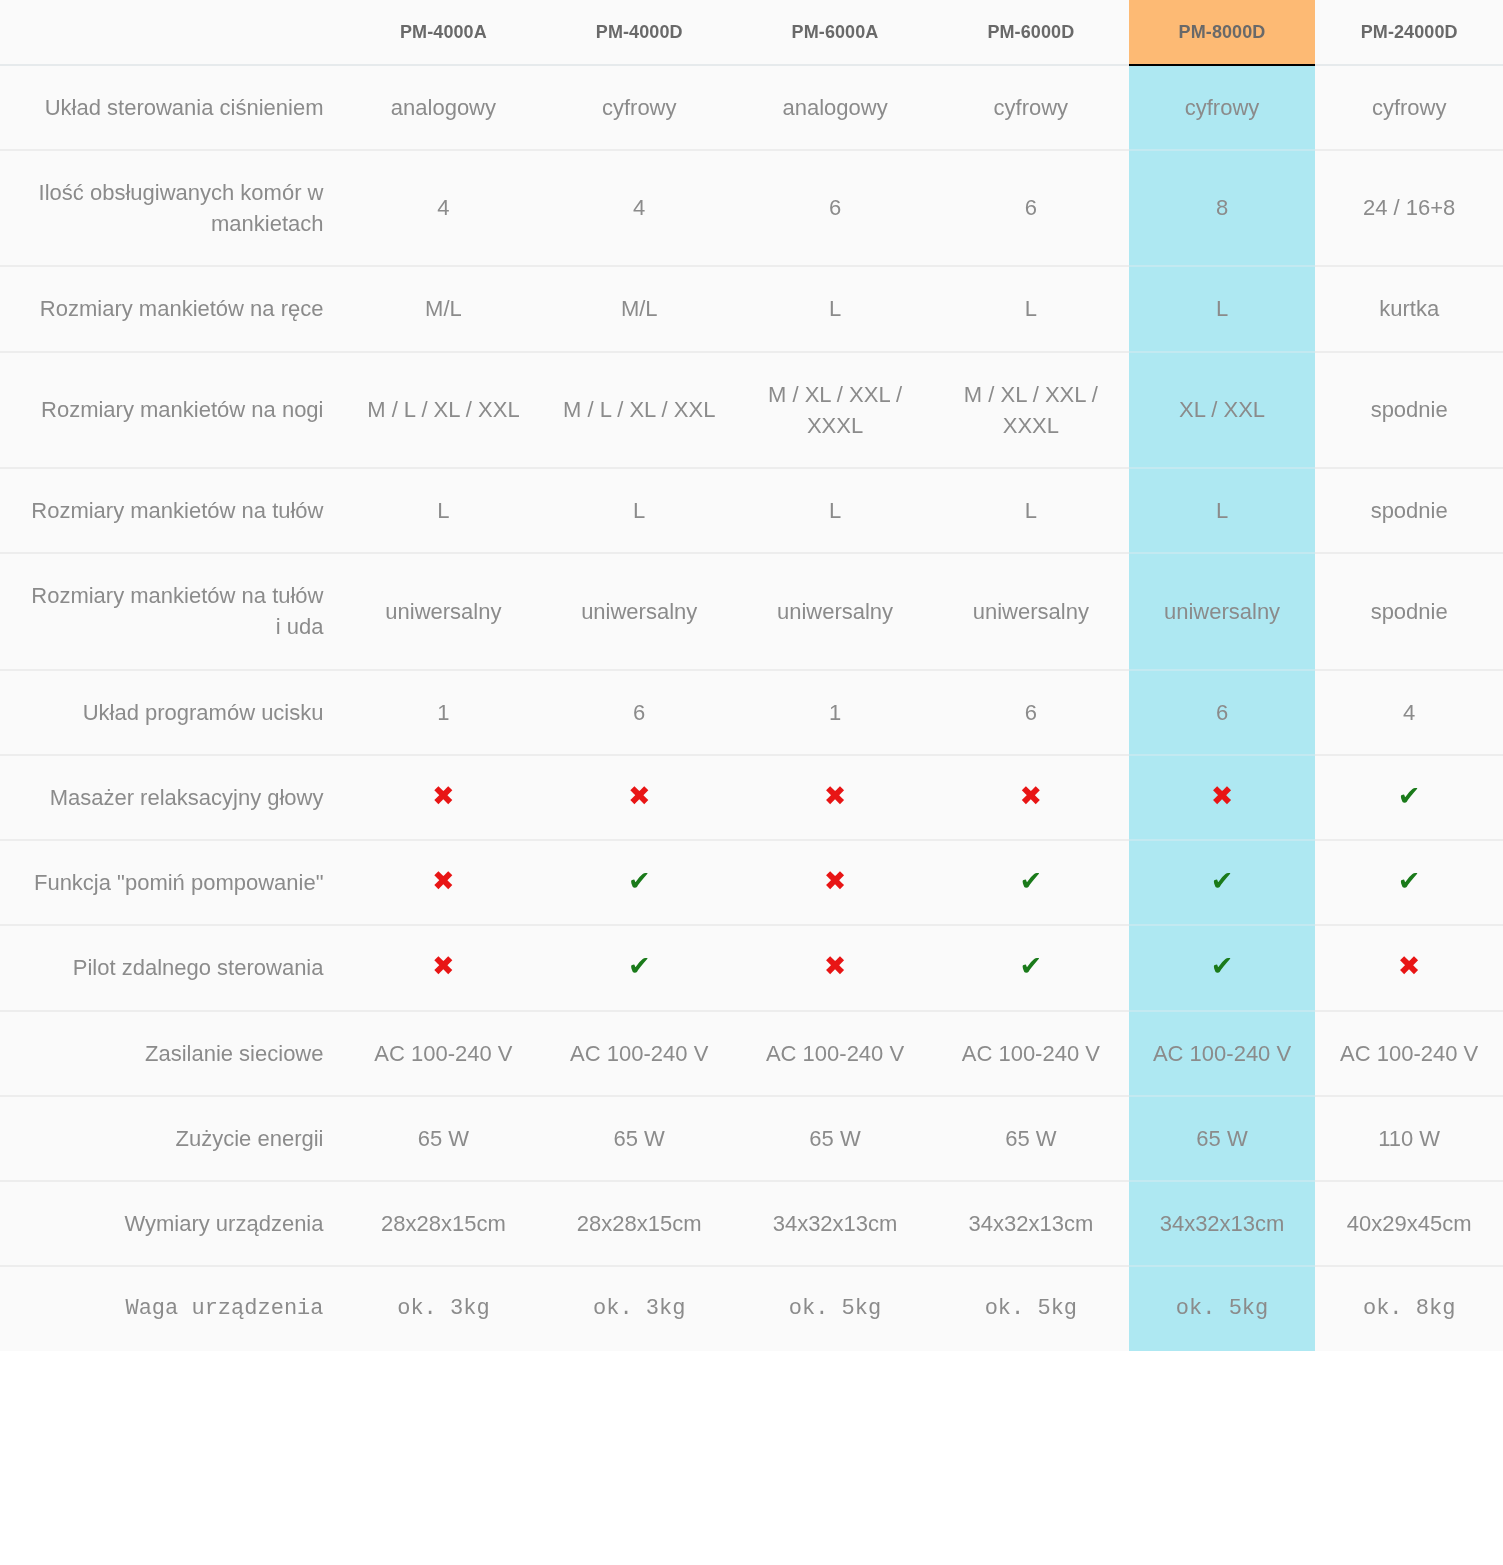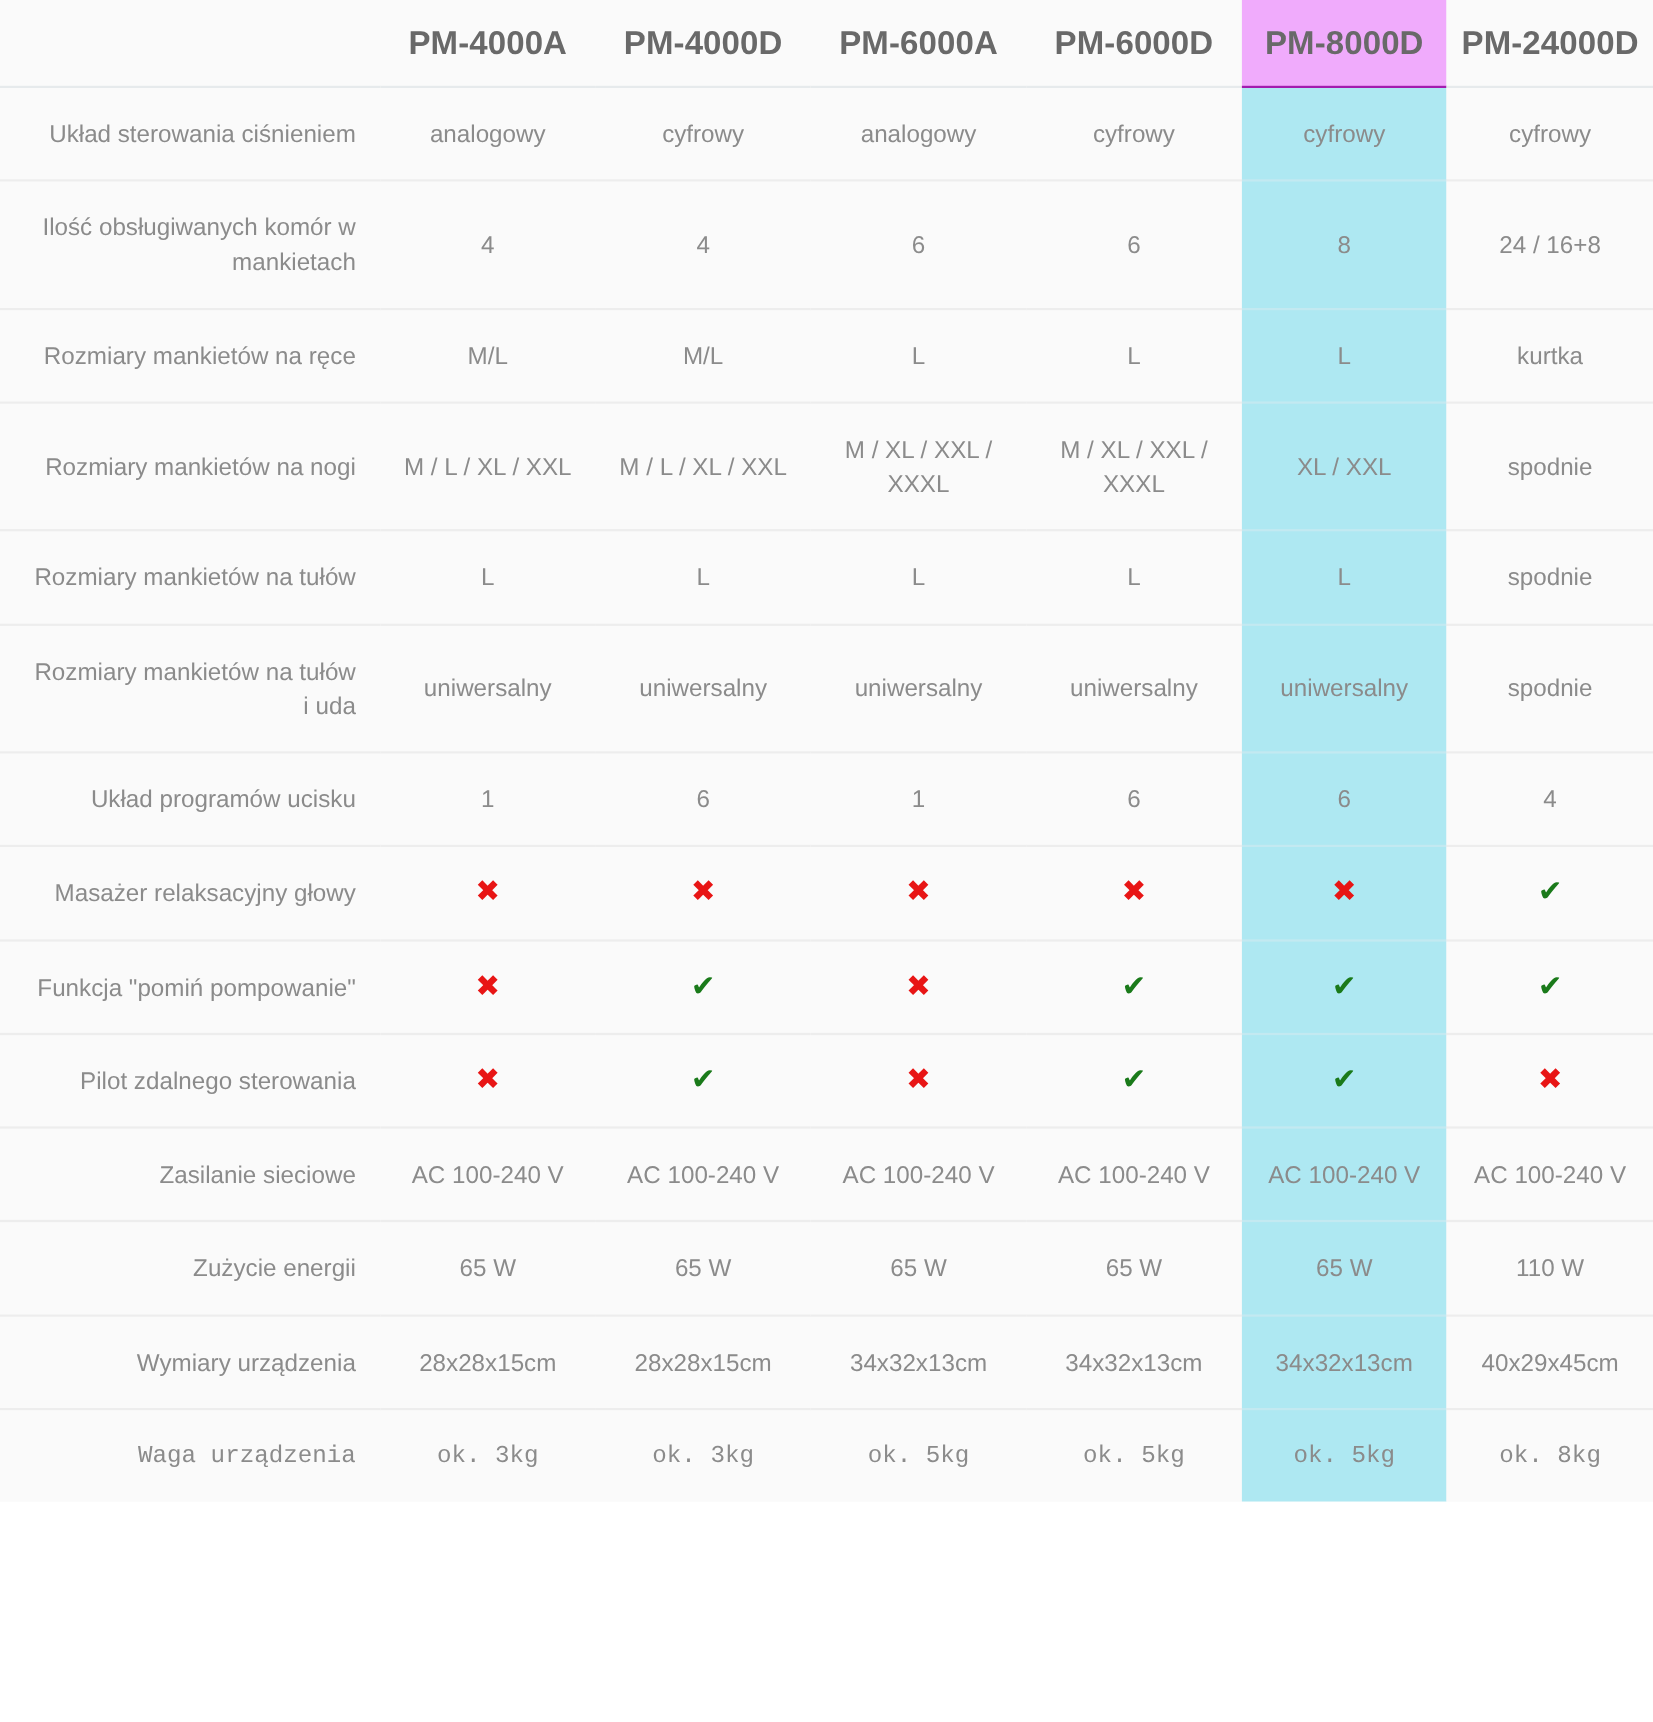--- a/index.html
+++ b/index.html
@@ -22,34 +22,34 @@
     table-layout: fixed;
     background: #fafafa;
   }
   table.compare col.c-label { width: 337px; }
   table.compare col.c-data  { width: 191px; }
   table.compare col.c-hl    { width: 182px; }
   table.compare col.c-last  { width: 183px; }
 
   thead th {
     background: #fafafa;
-    font-size: 30px;
+    font-size: 18px;
     font-weight: bold;
     color: #696969;
     letter-spacing: 0.1px;
     padding: 22px 6px 20px 6px;
     text-align: center;
     vertical-align: middle;
     border: none;
     border-bottom: 2px solid #e6eaec;
     line-height: 1.2;
   }
   thead th.hl {
-    background: #f0abfc;
-    border-bottom: 2px solid #a21caf;
+    background: #fdba74;
+    border-bottom: 2px solid #000000;
   }
   thead th.label-head { background: #fafafa; }
 
   tbody td {
     background: #fafafa;
     font-size: 22px;
     color: #8b8b8b;
     font-weight: normal;
     text-align: center;
     vertical-align: middle;

